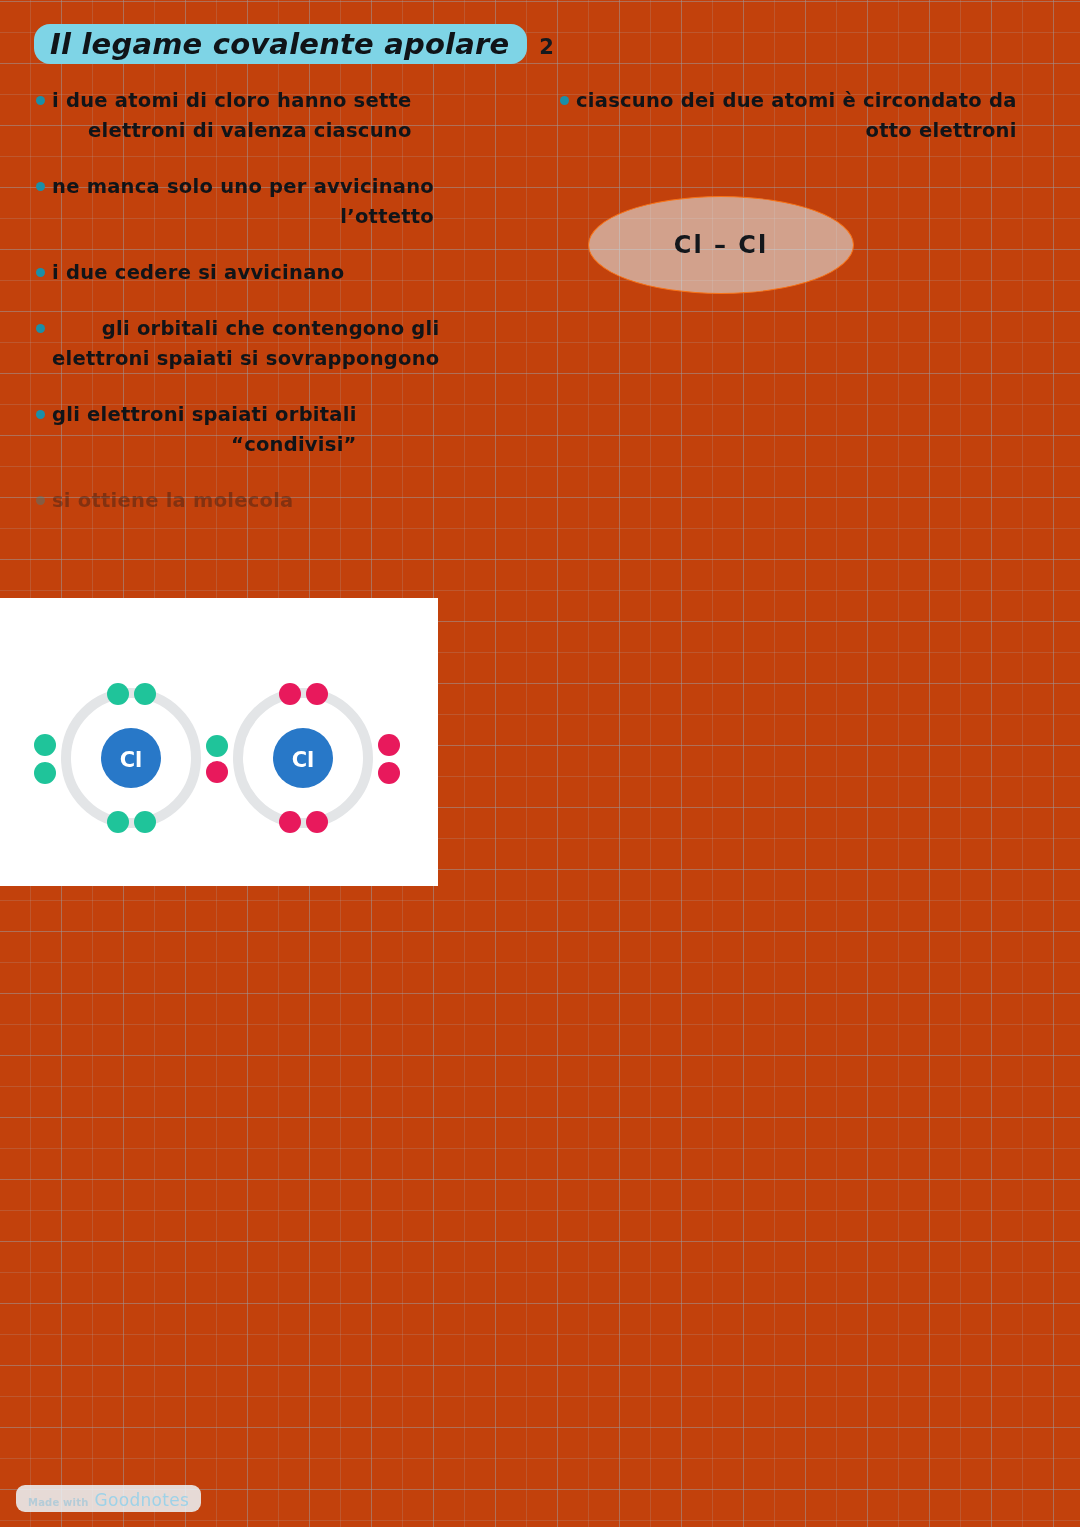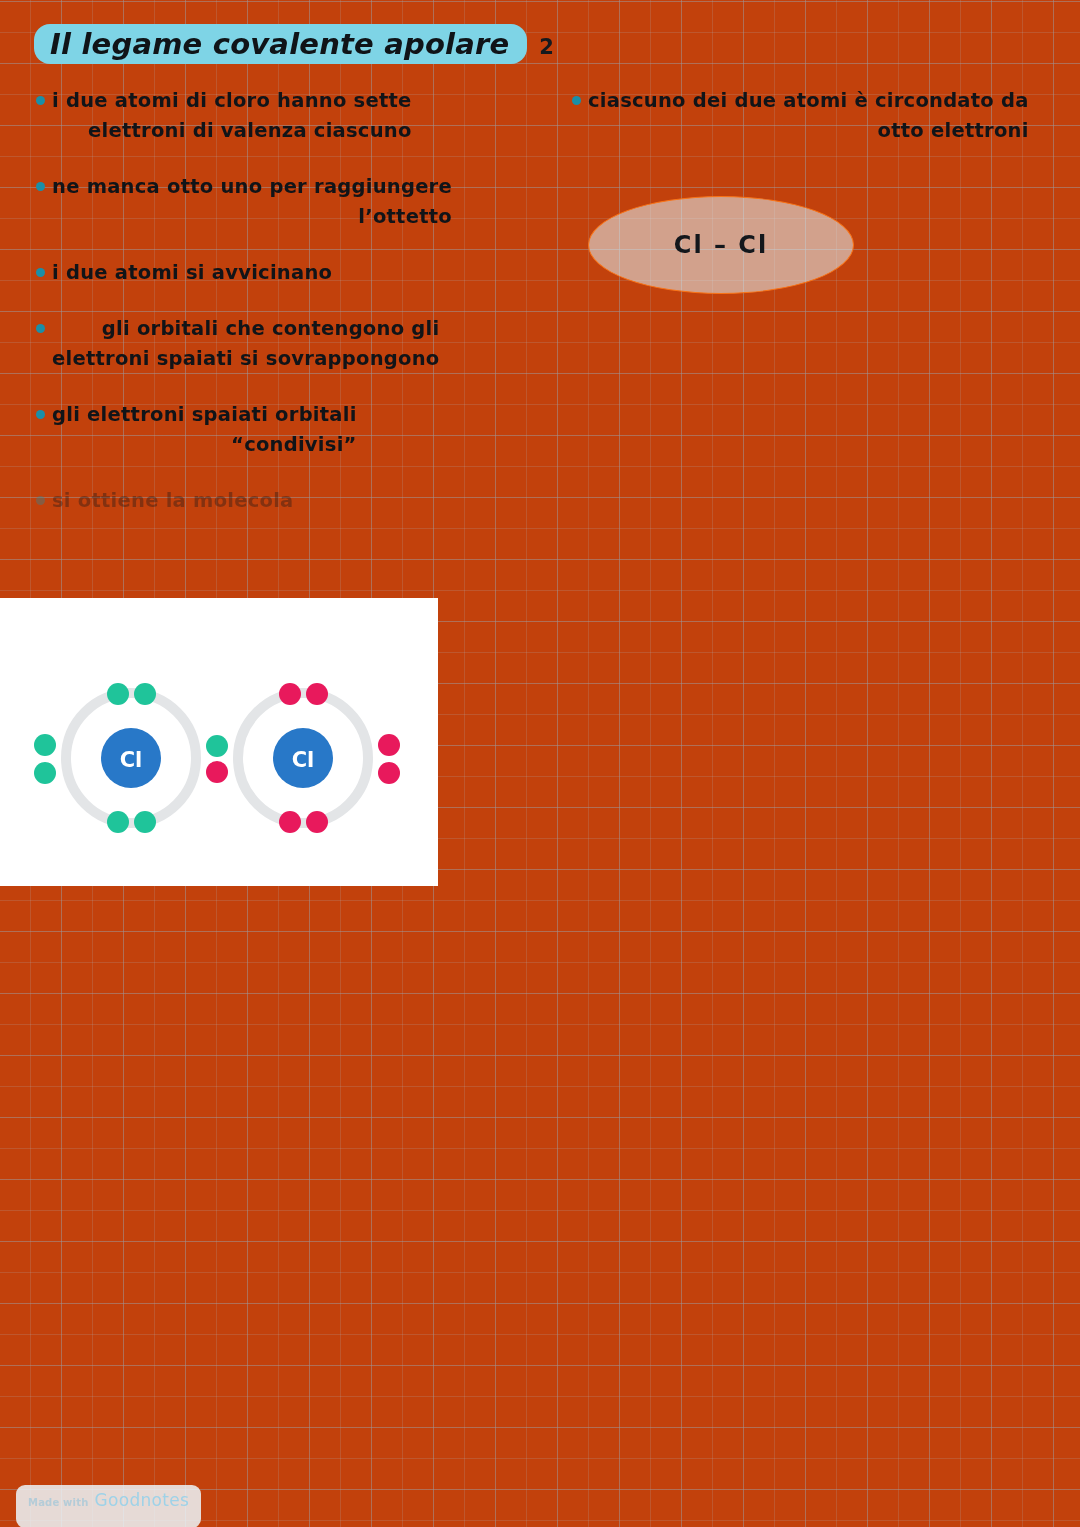--- a/index.html
+++ b/index.html
@@ -62,21 +62,21 @@
     color: #15191e;
     font-weight: 600;
   }
 
   
   .column {
     position: absolute;
     text-align: right;
   }
   #left-column  { left: 36px;  top: 86px;  width: 430px; }
-  #right-column { left: 572px; top: 86px;  width: 480px; }
+  #right-column { left: 560px; top: 86px;  width: 480px; }
 
   .bullet-item {
     display: flex;
     align-items: flex-start;
     margin-bottom: 26px;
   }
   .bullet-dot {
     flex: 0 0 auto;
     width: 9px;
     height: 9px;
@@ -133,21 +133,21 @@
   #lewis-figure svg { display: block; }
 
   
   #goodnotes-badge {
     position: absolute;
     left: 16px;
     top: 1485px;
     display: flex;
     align-items: baseline;
     gap: 6px;
-    padding: 5px 12px 18px 12px;
+    padding: 5px 12px 2px 12px;
     border-radius: 9px;
     background: rgba(236,246,250,0.85);
   }
   #goodnotes-made-with {
     font-size: 10px;
     font-weight: 700;
     color: #b4ccd8;
     letter-spacing: 0.2px;
   }
   #goodnotes-wordmark {
@@ -172,28 +172,28 @@
   <div id="left-column" class="column">
 
     <div class="bullet-item">
       <span class="bullet-dot"></span>
       <span class="bullet-text">i due atomi di cloro hanno sette
 elettroni di valenza ciascuno</span>
     </div>
 
     <div class="bullet-item">
       <span class="bullet-dot"></span>
-      <span class="bullet-text">ne manca otto uno per raggiungere
+      <span class="bullet-text">ne manca solo uno per avvicinano
 l’ottetto</span>
     </div>
 
 
     <div class="bullet-item">
       <span class="bullet-dot"></span>
-      <span class="bullet-text">i due atomi si avvicinano</span>
+      <span class="bullet-text">i due cedere si avvicinano</span>
     </div>
 
     <div class="bullet-item">
       <span class="bullet-dot"></span>
       <span class="bullet-text">gli orbitali che contengono gli
 elettroni spaiati si sovrappongono</span>
     </div>
 
     <div class="bullet-item">
       <span class="bullet-dot"></span>

